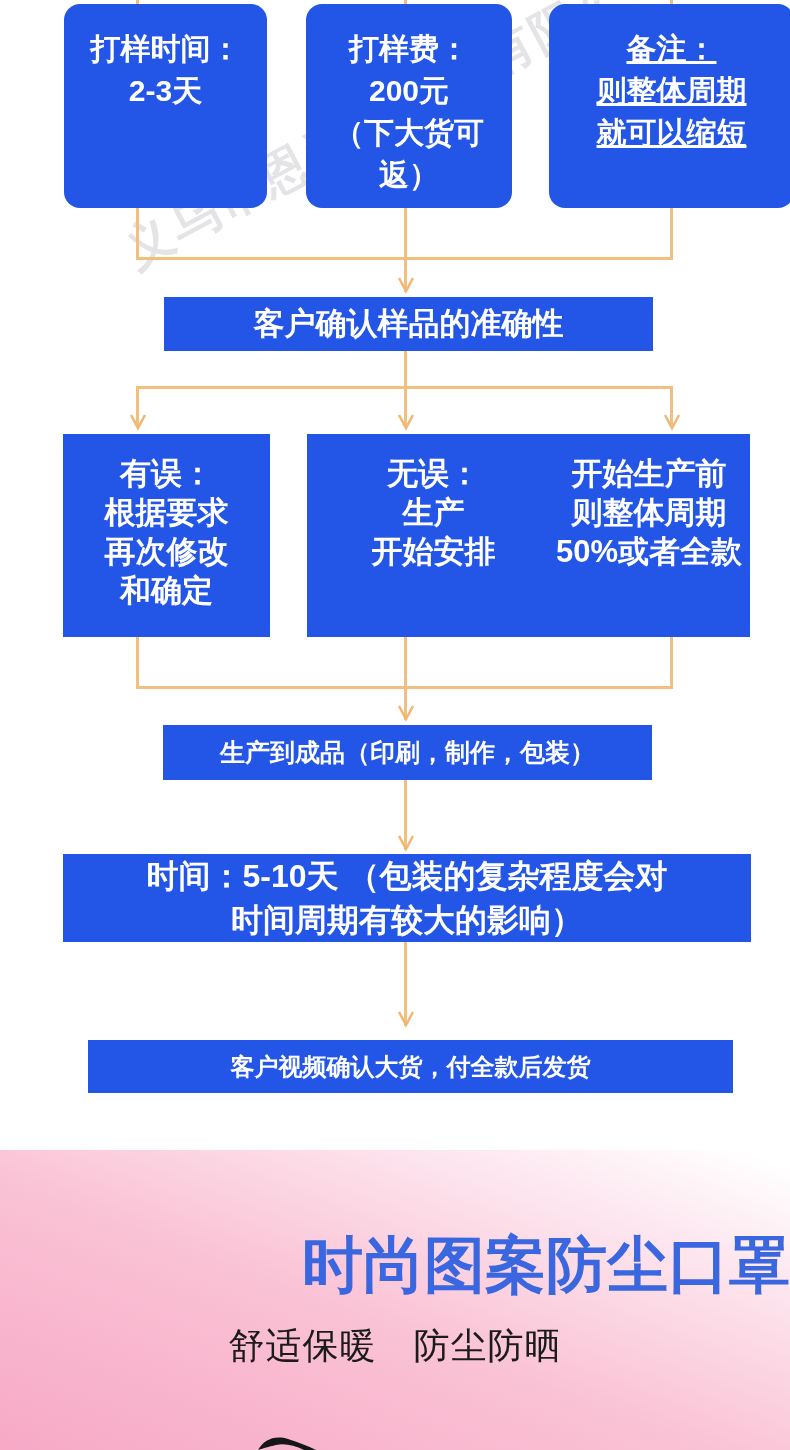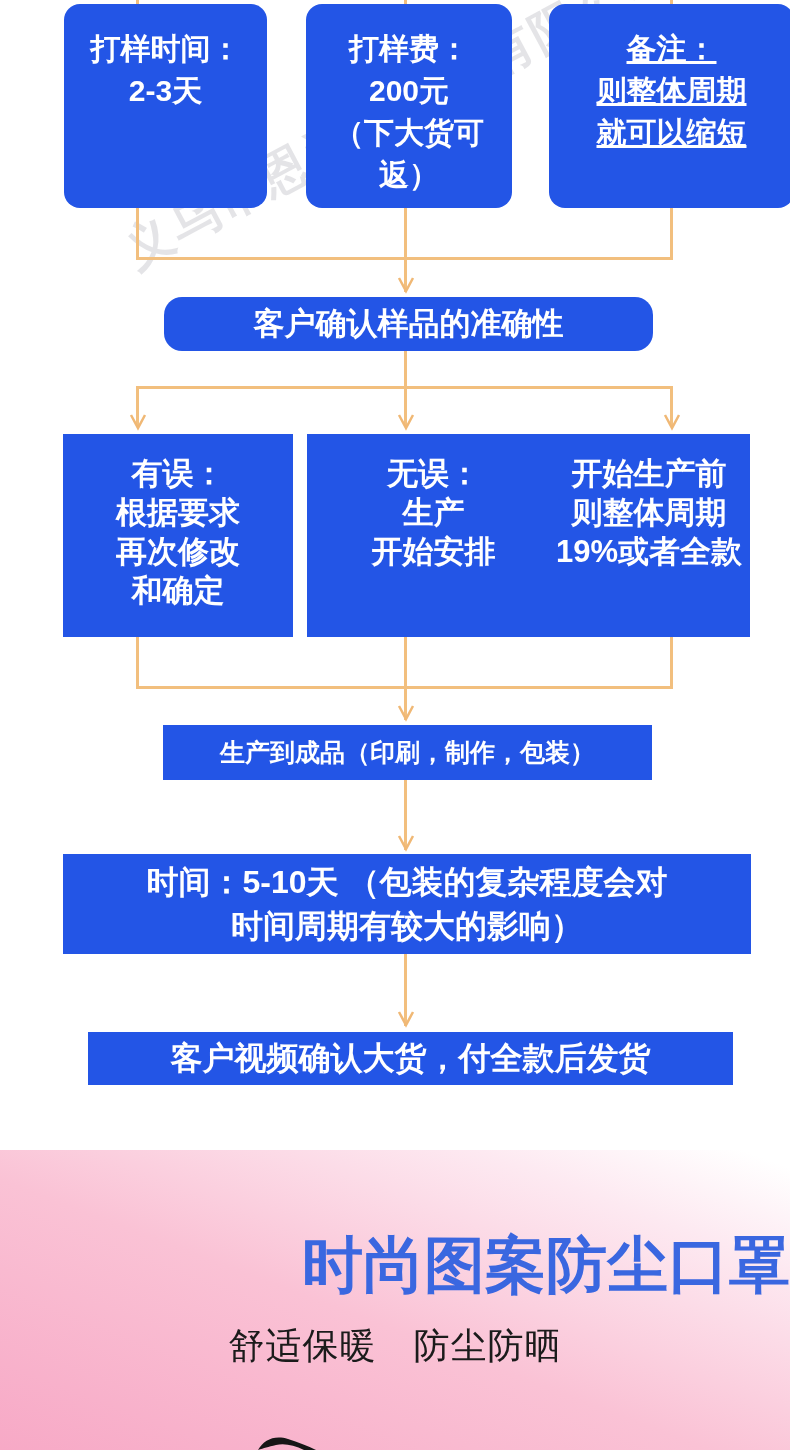--- a/index.html
+++ b/index.html
@@ -25,21 +25,21 @@
   .row1box{padding-top:24px;font-size:30px;line-height:42px;border-radius:16px;}
   .row2box{padding-top:20px;font-size:31px;line-height:39px;}
   .bar{
     position:absolute;background:#2355e6;color:#fff;font-weight:bold;
     text-align:center;z-index:3;display:flex;flex-direction:column;
     align-items:center;justify-content:center;box-sizing:border-box;
   }
   .bar1{font-size:31px;}
   .bar2{font-size:25px;}
   .bar3{font-size:32px;line-height:44px;}
-  .bar4{font-size:32px;}
+  .bar4{font-size:24px;margin-top:8px;}
   .hero{
     position:absolute;left:0;top:1150px;width:790px;height:300px;
     background:linear-gradient(to top right,#f7a9c6 0%,#fac2d5 45%,#fde9f1 80%,#ffffff 97%);
     text-align:center;z-index:3;overflow:hidden;
   }
   .hero-title{
     margin:82px 0 0 0;font-size:61px;font-weight:bold;color:#3a67e0;
     letter-spacing:0px;line-height:66px;text-align:right;
   }
   .hero-subtitle{
@@ -77,21 +77,21 @@
   <div class="vline" style="left:136px;top:208px;height:52px;"></div>
   <div class="vline" style="left:670px;top:208px;height:52px;"></div>
   <div class="hline" style="left:136px;top:257px;width:537px;"></div>
   <div class="vline" style="left:404px;top:208px;height:84px;"></div>
   <div class="ah" style="left:397px;top:276px;">
     <svg width="18" height="18">
         <path d="M2 2 L9 15 L16 2" fill="none" stroke="#f0b875" stroke-width="2.5"></path>
       </svg>
   </div>
 
-  <div class="bar bar1" style="left:164px;top:297px;width:489px;height:54px;border-radius:18px;">
+  <div class="bar bar1" style="left:164px;top:297px;width:489px;height:54px;">
     <div>客户确认样品的准确性</div>
   </div>
 
   <div class="vline" style="left:404px;top:351px;height:38px;"></div>
   <div class="hline" style="left:136px;top:386px;width:537px;"></div>
   <div class="vline" style="left:136px;top:389px;height:38px;"></div>
   <div class="vline" style="left:404px;top:389px;height:38px;"></div>
   <div class="vline" style="left:670px;top:389px;height:38px;"></div>
   <div class="ah" style="left:129px;top:413px;">
     <svg width="18" height="18">
@@ -102,35 +102,35 @@
     <svg width="18" height="18">
         <path d="M2 2 L9 15 L16 2" fill="none" stroke="#f0b875" stroke-width="2.5"></path>
       </svg>
   </div>
   <div class="ah" style="left:663px;top:413px;">
     <svg width="18" height="18">
         <path d="M2 2 L9 15 L16 2" fill="none" stroke="#f0b875" stroke-width="2.5"></path>
       </svg>
   </div>
 
-  <div class="fbox row2box" style="left:63px;top:434px;width:230px;height:203px;">
+  <div class="fbox row2box" style="left:63px;top:434px;width:207px;height:203px;">
     <div>有误：</div>
     <div>根据要求</div>
     <div>再次修改</div>
     <div>和确定</div>
   </div>
   <div class="fbox row2box" style="left:307px;top:434px;width:253px;height:203px;">
     <div>无误：</div>
     <div>生产</div>
     <div>开始安排</div>
   </div>
   <div class="fbox row2box" style="left:548px;top:434px;width:202px;height:203px;">
     <div>开始生产前</div>
     <div>则整体周期</div>
-    <div>19%或者全款</div>
+    <div>50%或者全款</div>
   </div>
 
   <div class="vline" style="left:136px;top:637px;height:52px;"></div>
   <div class="vline" style="left:670px;top:637px;height:52px;"></div>
   <div class="hline" style="left:136px;top:686px;width:537px;"></div>
   <div class="vline" style="left:404px;top:637px;height:83px;"></div>
   <div class="ah" style="left:397px;top:704px;">
     <svg width="18" height="18">
         <path d="M2 2 L9 15 L16 2" fill="none" stroke="#f0b875" stroke-width="2.5"></path>
       </svg>
@@ -140,21 +140,21 @@
     <div>生产到成品（印刷，制作，包装）</div>
   </div>
 
   <div class="vline" style="left:404px;top:780px;height:70px;"></div>
   <div class="ah" style="left:397px;top:834px;">
     <svg width="18" height="18">
         <path d="M2 2 L9 15 L16 2" fill="none" stroke="#f0b875" stroke-width="2.5"></path>
       </svg>
   </div>
 
-  <div class="bar bar3" style="left:63px;top:854px;width:688px;height:100px;">
+  <div class="bar bar3" style="left:63px;top:854px;width:688px;height:88px;">
     <div>时间：5-10天 （包装的复杂程度会对</div>
     <div>时间周期有较大的影响）</div>
   </div>
 
   <div class="vline" style="left:404px;top:942px;height:84px;"></div>
   <div class="ah" style="left:397px;top:1010px;">
     <svg width="18" height="18">
         <path d="M2 2 L9 15 L16 2" fill="none" stroke="#f0b875" stroke-width="2.5"></path>
       </svg>
   </div>

